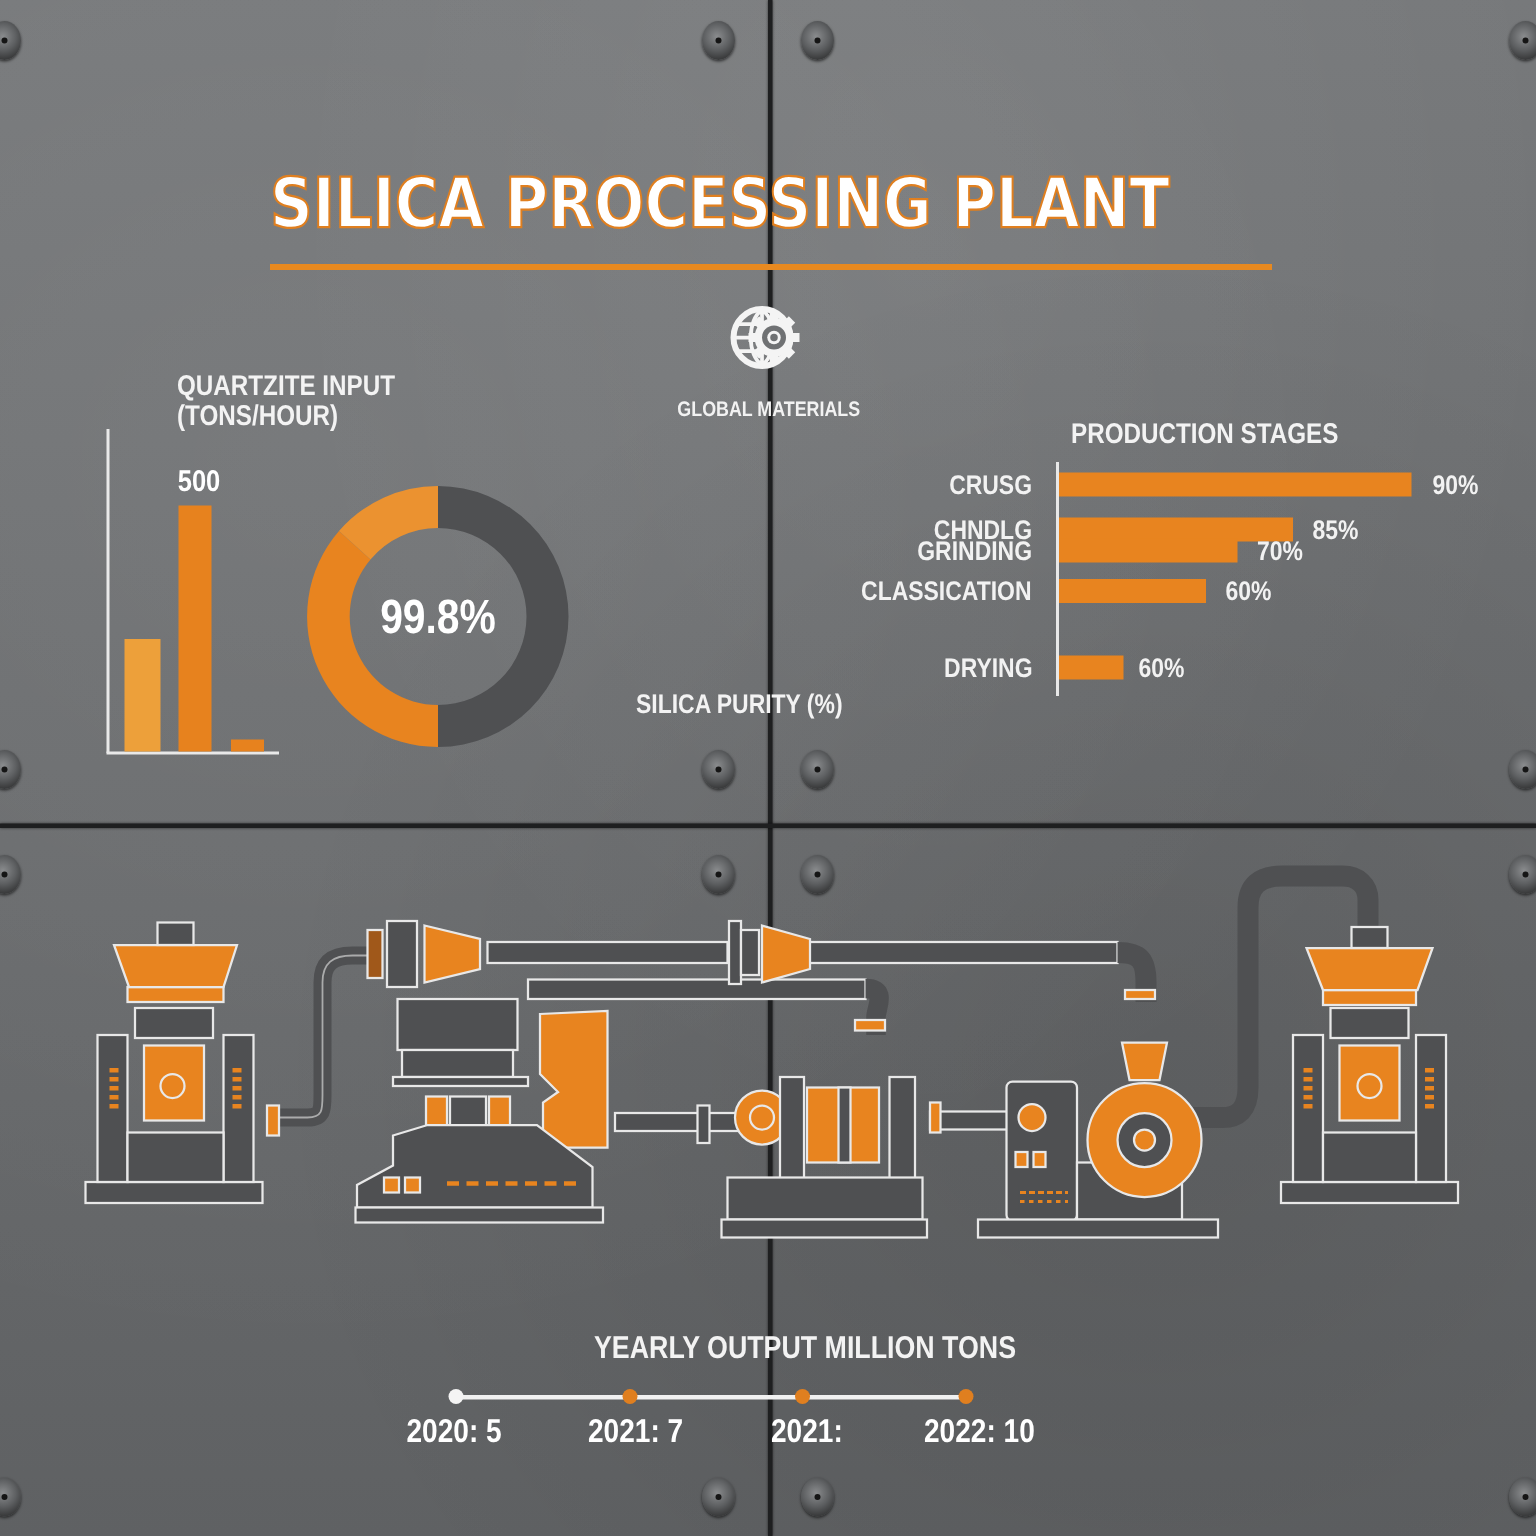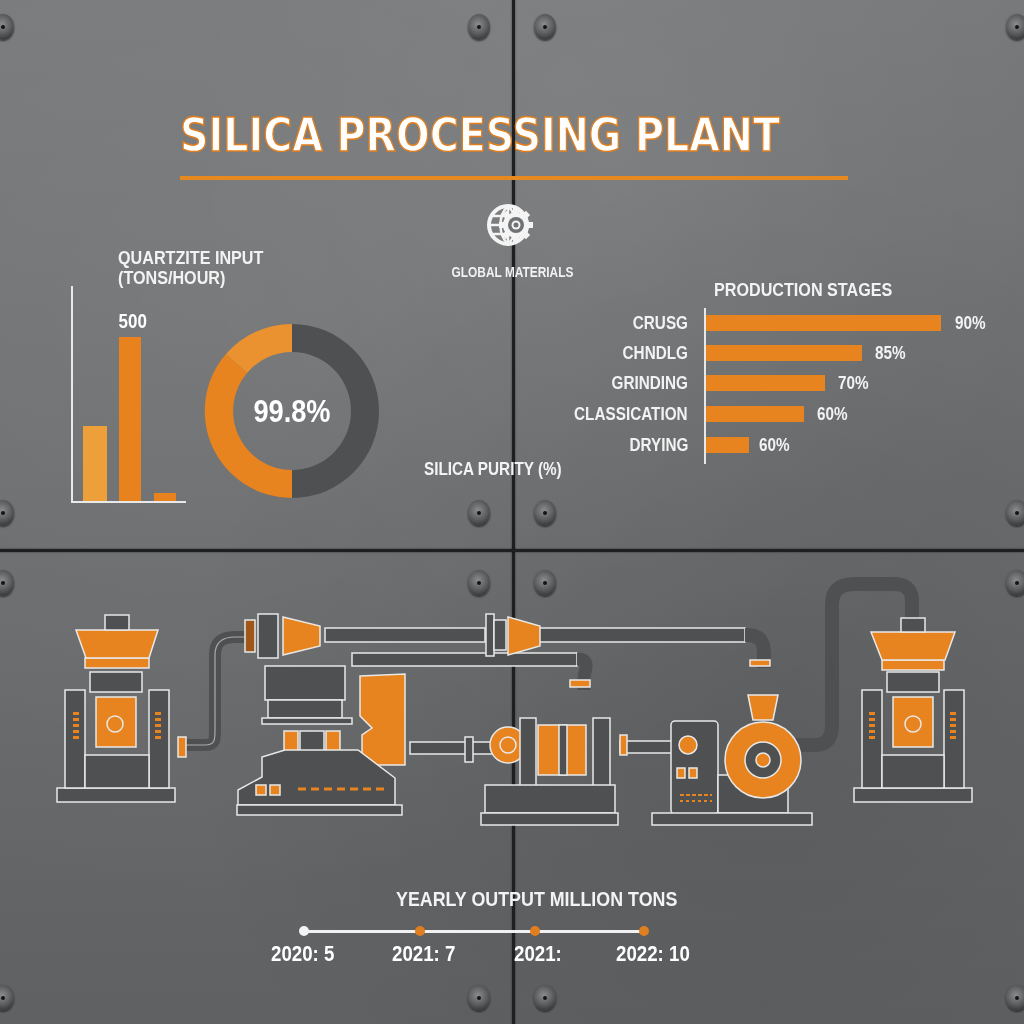--- a/index.html
+++ b/index.html
@@ -121,26 +121,26 @@
 <div class="ps-row" style="top:314px">
   <span class="ps-name">CRUSG</span>
   <div class="ps-bar" style="width:235px"></div>
   <span class="ps-val" style="left:395px">90%</span>
 </div>
 <div class="ps-row" style="top:344px">
   <span class="ps-name">CHNDLG</span>
   <div class="ps-bar" style="width:156px"></div>
   <span class="ps-val" style="left:315px">85%</span>
 </div>
-<div class="ps-row" style="top:374px">
+<div class="ps-row" style="top:358px">
   <span class="ps-name">GRINDING</span>
   <div class="ps-bar" style="width:119px"></div>
   <span class="ps-val" style="left:278px">70%</span>
 </div>
-<div class="ps-row" style="top:405px">
+<div class="ps-row" style="top:385px">
   <span class="ps-name">CLASSICATION</span>
   <div class="ps-bar" style="width:98px"></div>
   <span class="ps-val" style="left:257px">60%</span>
 </div>
 <div class="ps-row" style="top:436px">
   <span class="ps-name">DRYING</span>
   <div class="ps-bar" style="width:43px"></div>
   <span class="ps-val" style="left:199px">60%</span>
 </div>
 

